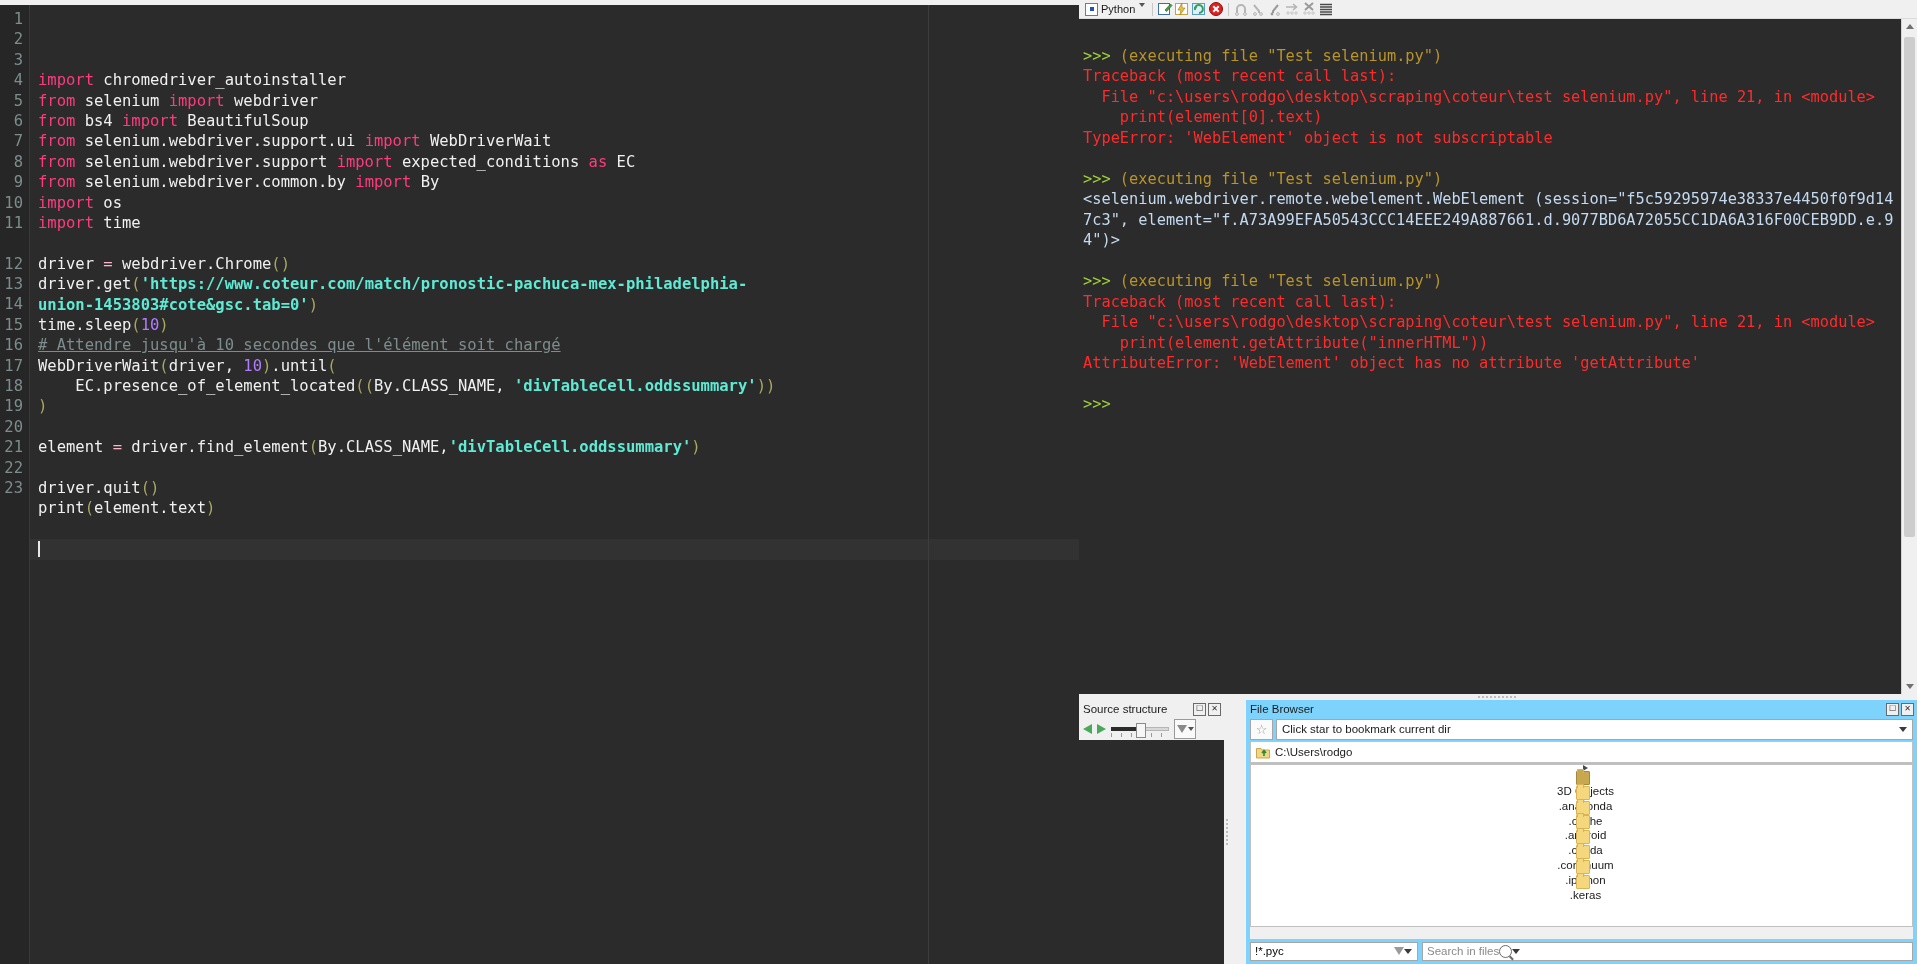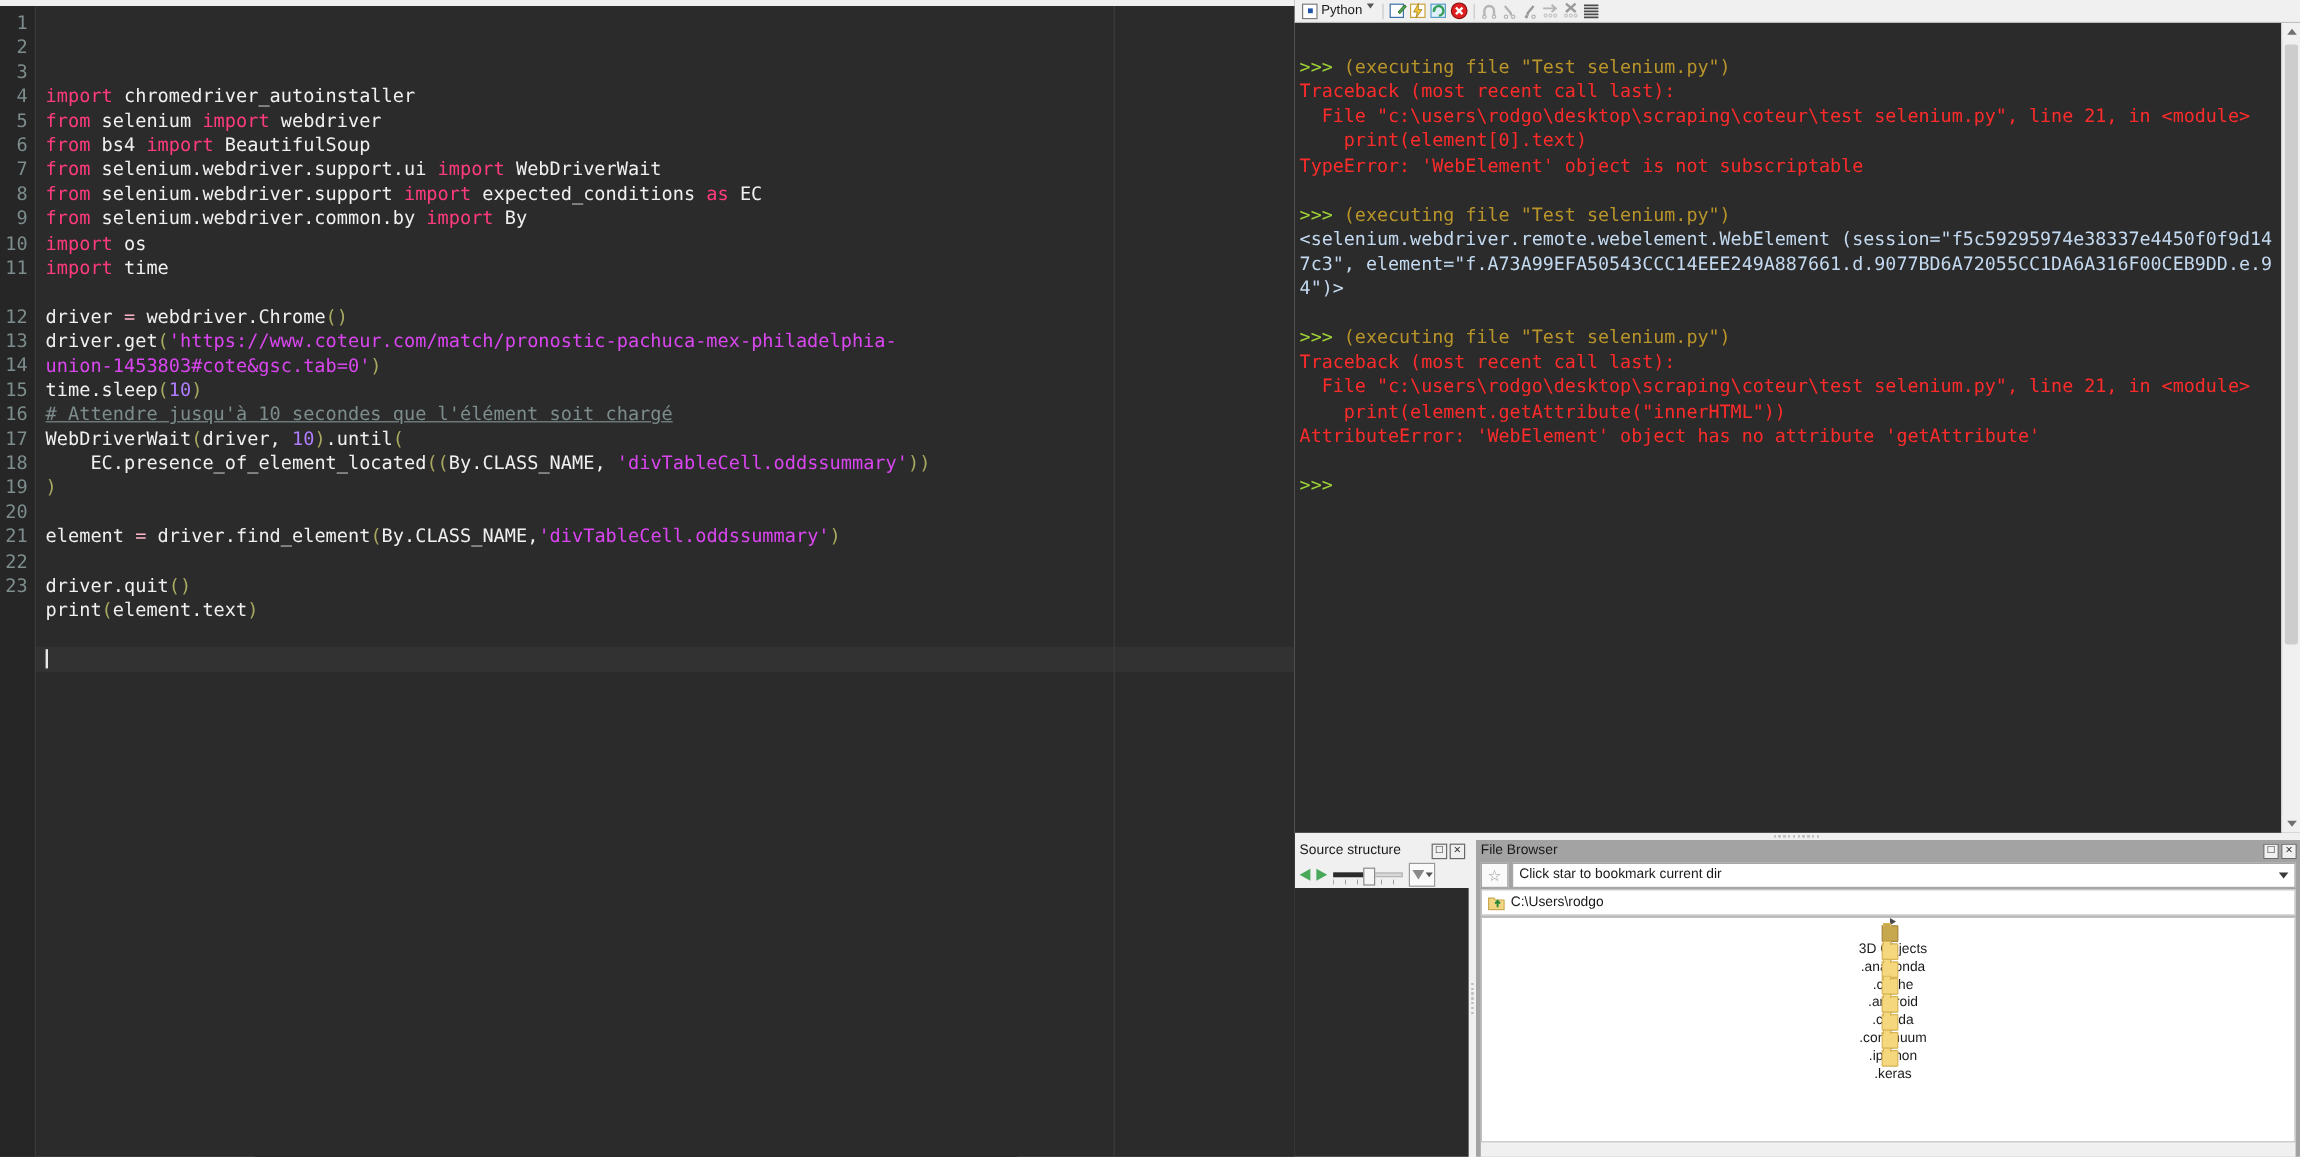--- a/index.html
+++ b/index.html
@@ -16,21 +16,21 @@
   .gutter{width:30px;flex:0 0 30px;background:#262626;color:#7d8c8c;
        font-family:"DejaVu Sans Mono",monospace;font-size:15.5px;line-height:20.4px;
        text-align:right;padding-top:4px;box-sizing:border-box;
        border-right:1px solid #3a3a3a;user-select:none;}
   .gutter div{padding-right:6px;height:20.4px;}
   .code{flex:1;position:relative;padding-top:4px;
        font-family:"DejaVu Sans Mono",monospace;font-size:15.5px;line-height:20.4px;
        color:#e8e8e8;white-space:pre;padding-left:8px;box-sizing:border-box;}
   .code .ln{height:20.4px;}
   .kw{color:#ff3b7f;}
-  .str{color:#d946ef;}
+  .str{color:#5eead4;font-weight:bold;}
   .num{color:#b07dff;}
   .com{color:#7d8c8c;font-style:normal;text-decoration:underline;}
   .pun{color:#a8a860;}
   .op{color:#ffb4c8;}
   .plain{color:#f0f0f0;}
   .edge-line{position:absolute;top:0;bottom:0;width:1px;background:#3d3d3d;}
   .caret{display:inline-block;width:1.5px;height:16px;background:#e8e8e8;
        vertical-align:-3px;}
 
   
@@ -104,21 +104,21 @@
         display:flex;align-items:center;justify-content:center;}
   .funnel{width:0;height:0;border-left:5px solid transparent;
         border-right:5px solid transparent;border-top:8px solid #8a8a8a;}
   .src-body{flex:1;background:#2b2b2b;margin:0 0 0 0;}
 
   .v-splitter{width:6px;background:#f0f0f0;display:flex;align-items:center;
         justify-content:center;}
   .v-splitter i{height:26px;width:2px;
         background:repeating-linear-gradient(180deg,#bdbdbd 0 2px,transparent 2px 4px);}
 
-  .fb-pane{flex:1;display:flex;flex-direction:column;background:#a3a3a3;min-width:0;}
+  .fb-pane{flex:1;display:flex;flex-direction:column;background:#7dd3fc;min-width:0;margin-left:16px;}
   .fb-toolbar{height:22px;display:flex;align-items:center;gap:3px;padding:0 4px;}
   .star-btn{width:21px;height:19px;border:1px solid #a6a6a6;background:#fafafa;
         display:flex;align-items:center;justify-content:center;font-size:13px;
         color:#9a9a9a;}
   .fb-combo{flex:1;height:19px;border:1px solid #a6a6a6;background:#fff;
         display:flex;align-items:center;padding:0 2px 0 5px;font-size:11.5px;
         color:#1a1a1a;min-width:0;}
   .fb-combo span.txt{flex:1;overflow:hidden;white-space:nowrap;}
   .combo-arrow{width:0;height:0;border-left:4px solid transparent;
         border-right:4px solid transparent;border-top:5px solid #3a3a3a;margin-right:3px;}
@@ -407,16 +407,28 @@
               <span class="exp">
                 <i></i>
               </span>
               <span class="folder"></span>
               <span>.keras</span>
             </div>
           </div>
 
         <div class="hscroll"></div>
 
+        <div class="fb-status">
+          <span class="filt-box">
+            <span class="txt">!*.pyc</span>
+            <span class="funnel" style="border-top-color:#9a9a9a;"></span>
+            <span class="combo-arrow"></span>
+          </span>
+          <span class="search-box">
+            <span class="txt">Search in files</span>
+            <span class="mag"></span>
+            <span class="combo-arrow"></span>
+          </span>
+        </div>
       </div>
     </div>
   </div>
 </div>
 
 </body></html>

